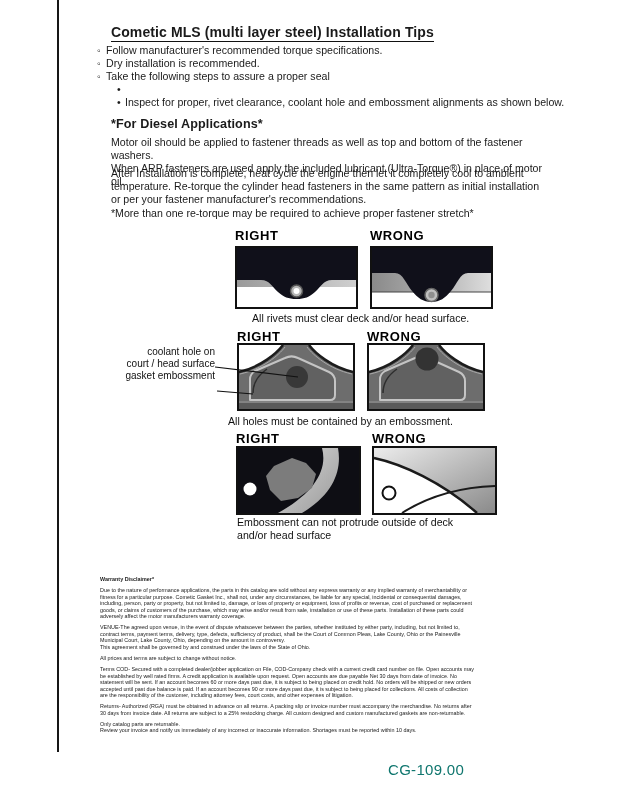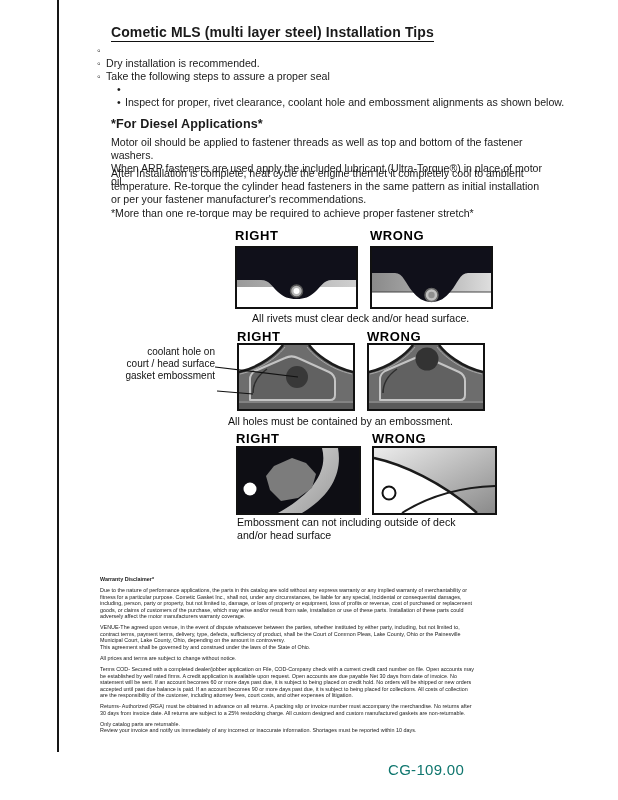--- a/index.html
+++ b/index.html
@@ -37,20 +37,21 @@
 </head>
 <body>
 
 <div class="abs spine"></div>
 
 <div class="abs title">Cometic MLS (multi layer steel) Installation Tips</div>
 
 <div class="abs tips">
   <div class="tip-row">
     <span class="tip-marker">◦</span>
+    <span>Follow manufacturer's recommended torque specifications.</span>
   </div>
   <div class="tip-row">
     <span class="tip-marker">◦</span>
     <span>Dry installation is recommended.</span>
   </div>
   <div class="tip-row">
     <span class="tip-marker">◦</span>
     <span>Take the following steps to assure a proper seal</span>
   </div>
   <div class="tip-row sub">
@@ -173,21 +174,21 @@
         <stop offset="1" stop-color="#8a8a8a"></stop>
     </linearGradient>
   </defs>
   <rect x="1" y="1" width="123" height="67" fill="#ffffff" stroke="#111" stroke-width="2"></rect>
   <path d="M2 2 H123 V67 H105 C70 35 30 18 2 12 Z" fill="url(#g3b)"></path>
   <path d="M2 12 C30 18 70 36 105 67" stroke="#1a1a1a" stroke-width="2.5" fill="none"></path>
   <path d="M30 67 C60 48 95 41 123 40" stroke="#1a1a1a" stroke-width="2" fill="none"></path>
   <circle cx="17" cy="47" r="6.5" fill="#ffffff" stroke="#111" stroke-width="2"></circle>
 </svg>
 
-<div class="abs caption pre" style="left:237px;top:516px;">Embossment can not including outside of deck
+<div class="abs caption pre" style="left:237px;top:516px;">Embossment can not protrude outside of deck
 and/or head surface</div>
 
 <div class="abs legal">
   <div class="block head">Warranty Disclaimer*</div>
   <div class="block pre">Due to the nature of performance applications, the parts in this catalog are sold without any express warranty or any implied warranty of merchantability or
 fitness for a particular purpose.  Cometic Gasket Inc., shall not, under any circumstances, be liable for any special, incidental or consequential damages,
 including, person, party or property, but not limited to, damage, or loss of property or equipment, loss of profits or revenue, cost of purchased or replacement
 goods, or claims of customers of the purchase, which may arise and/or result from sale, installation or use of these parts.  Installation of these parts could
 adversely affect the motor manufacturers warranty coverage.</div>
   <div class="block pre">VENUE-The agreed upon venue, in the event of dispute whatsoever between the parties, whether instituted by either party, including, but not limited to,

